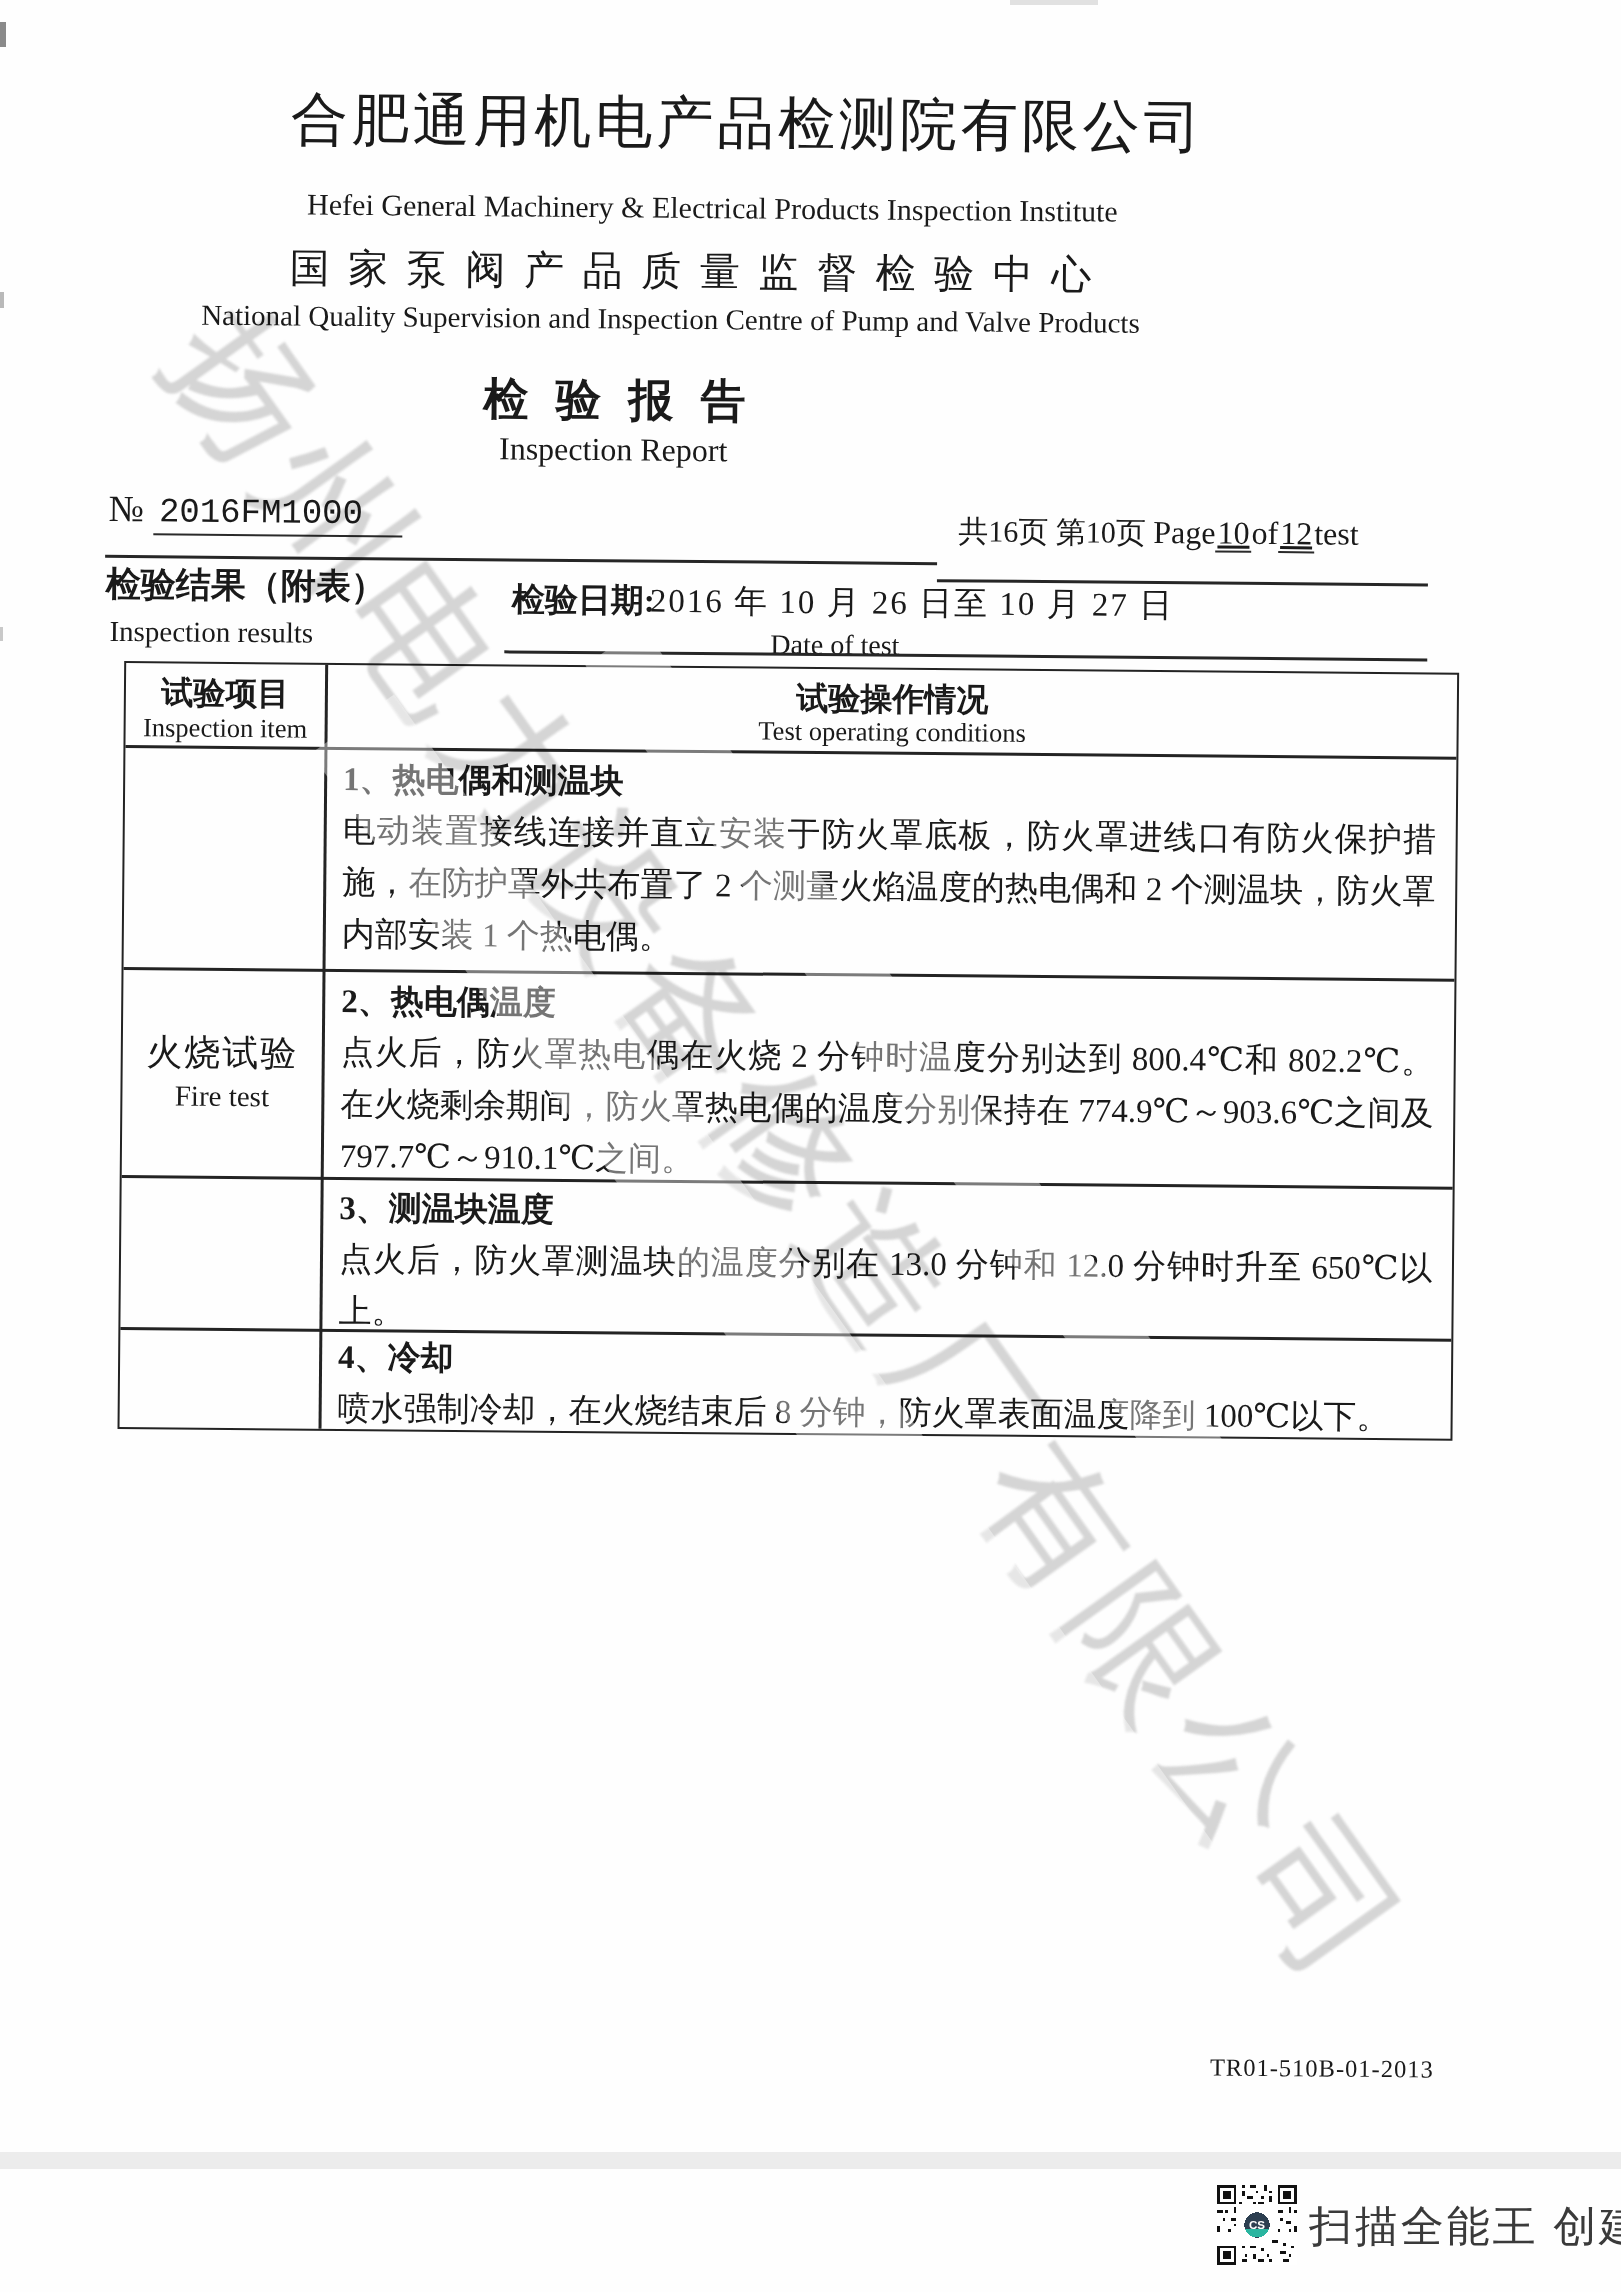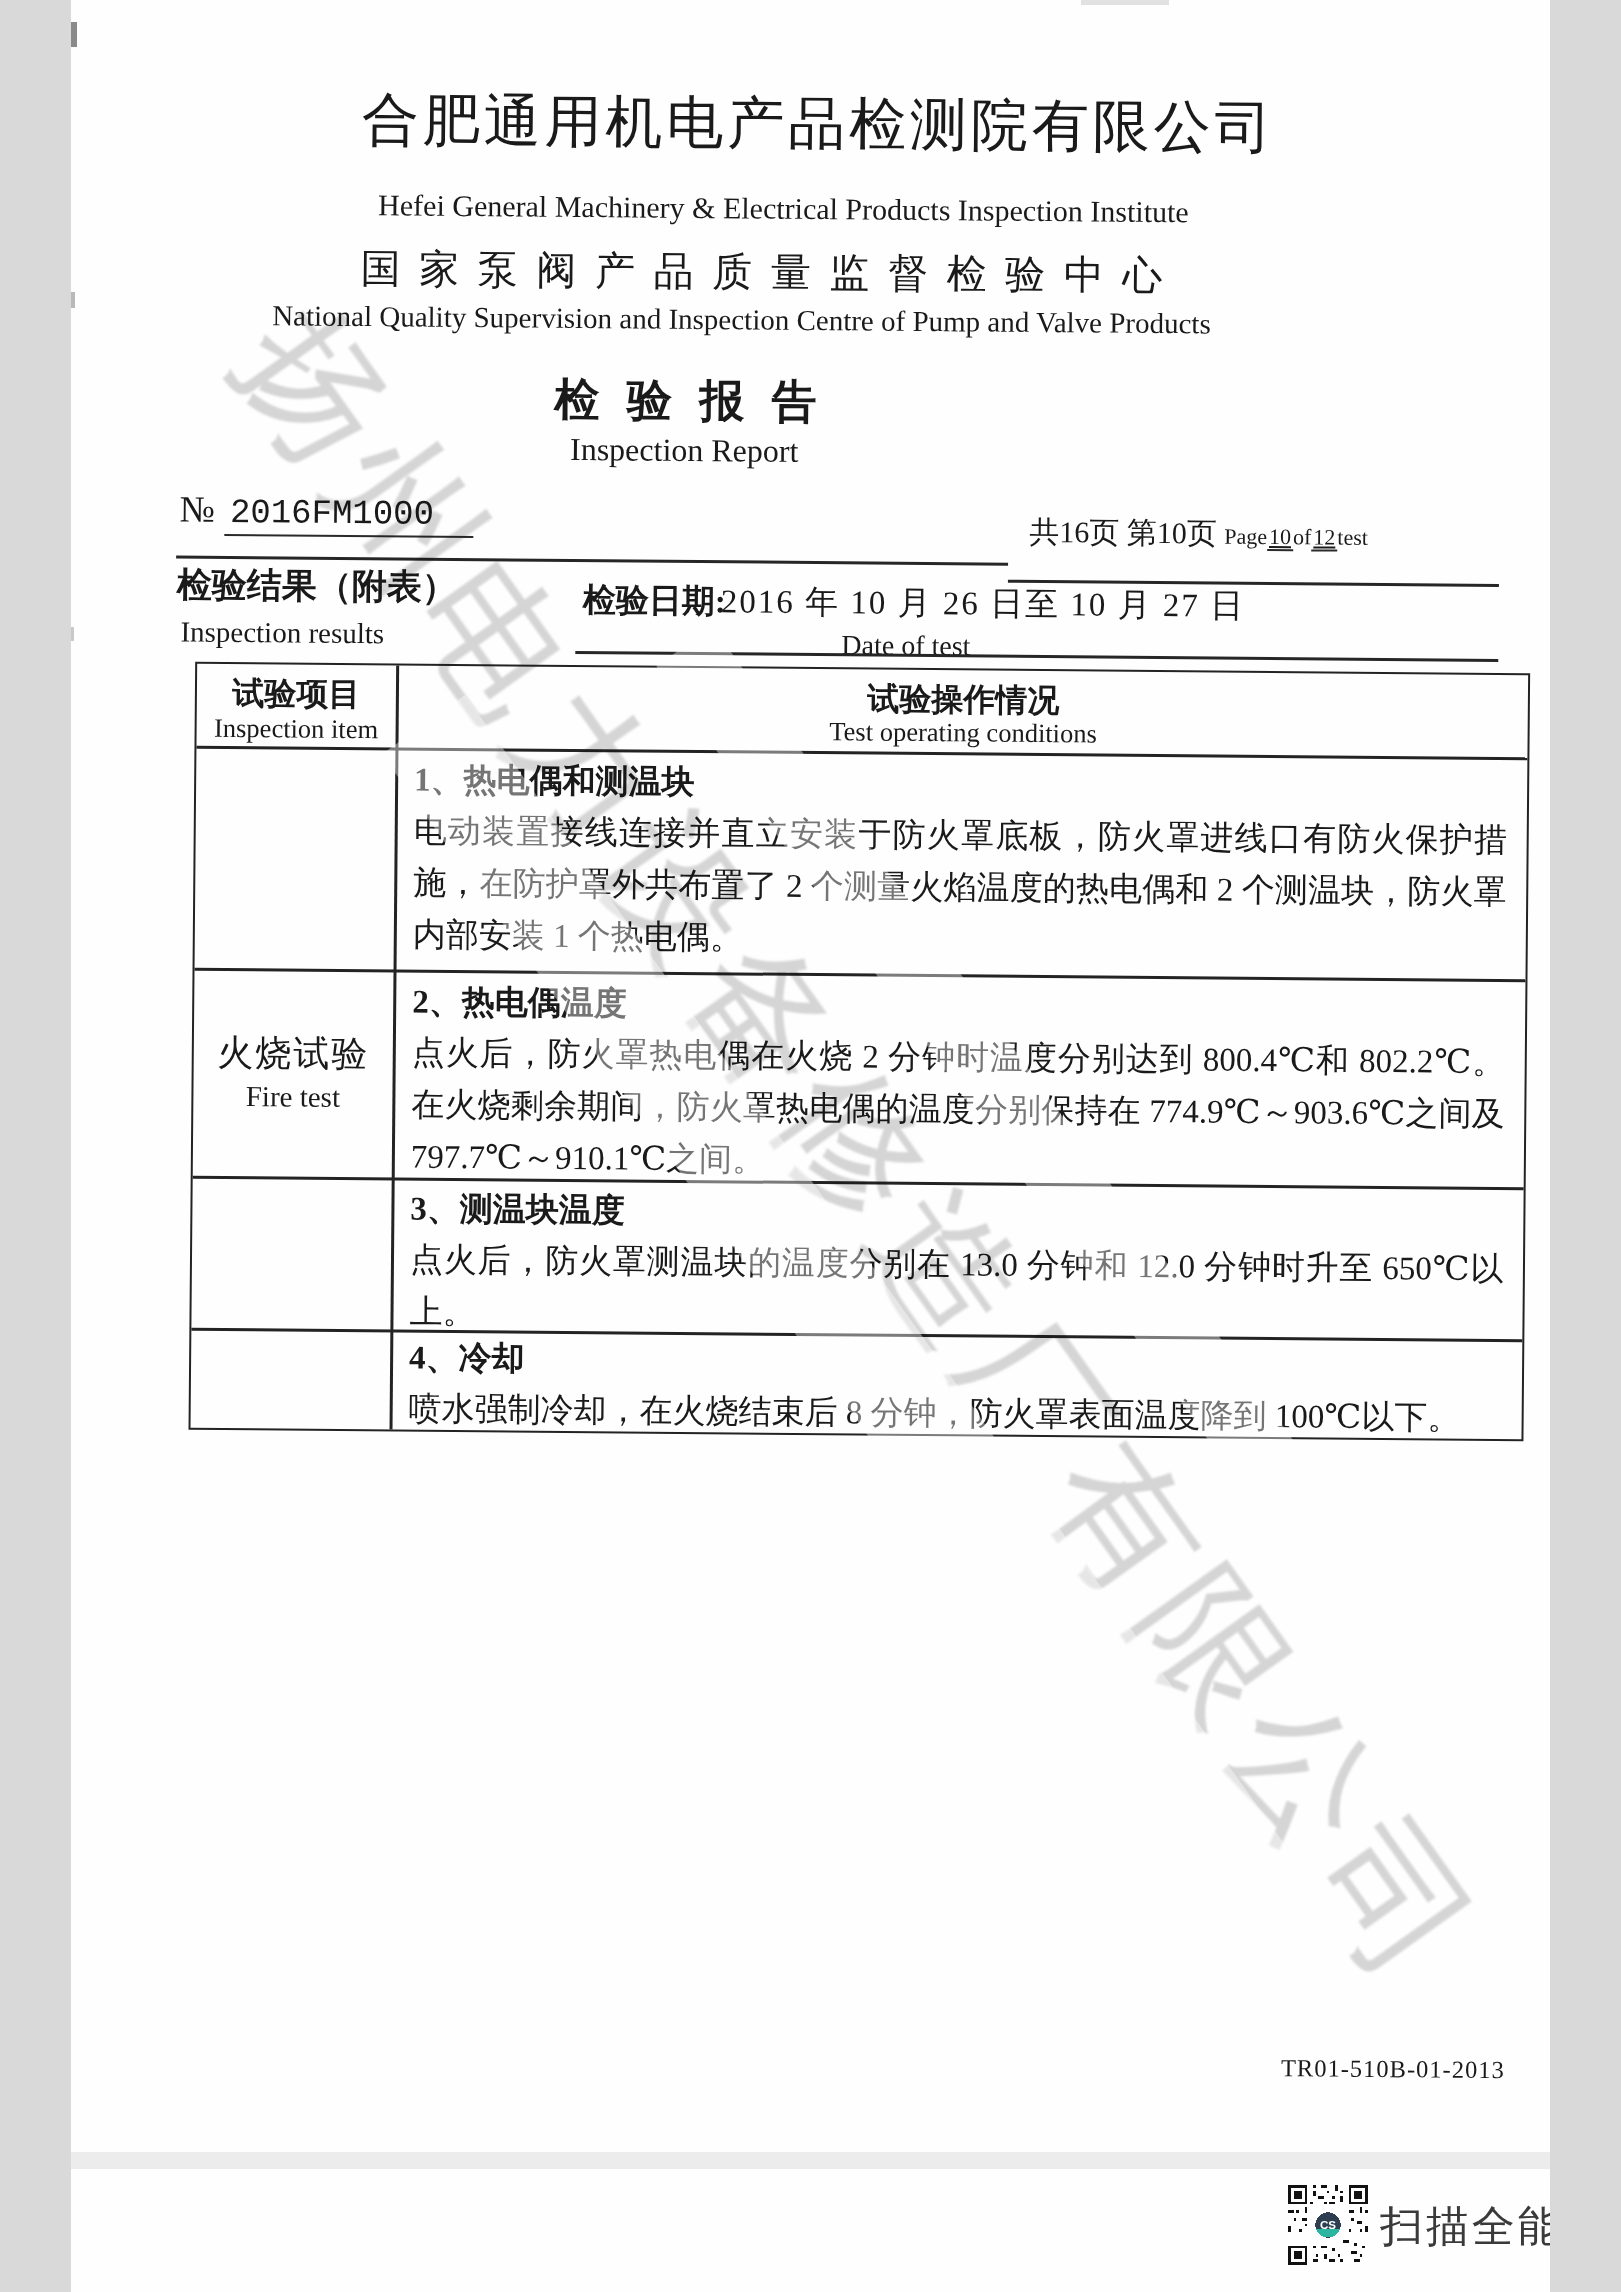--- a/index.html
+++ b/index.html
@@ -1,35 +1,35 @@
 <!DOCTYPE html>
 <html><head>
 <meta charset="utf-8">
 <style>
   html,body{margin:0;padding:0;background:#d9d9d9;}
   .sheet{
-    position:relative;width:1479px;height:2293px;margin:0 auto;
+    position:relative;width:1621px;height:2293px;margin:0 auto;
     background:#fefefe;overflow:hidden;
     font-family:"Liberation Serif","DejaVu Serif",serif;color:#1a1a1a;
   }
   .abs{position:absolute;}
   .tilt{position:absolute;inset:0;transform:rotate(.5deg);transform-origin:50% 0;}
   
   .org-cn{top:86px;left:292px;font-size:57px;letter-spacing:3.9px;white-space:nowrap;}
   .org-en{top:192px;left:309px;font-size:30px;white-space:nowrap;}
   .center-cn{top:245px;left:292px;font-size:40px;letter-spacing:18.6px;white-space:nowrap;}
   .center-en{top:304px;left:204px;font-size:29px;white-space:nowrap;}
   .title-cn{top:372px;left:487px;font-size:45px;letter-spacing:27.4px;font-weight:700;white-space:nowrap;}
   .title-en{top:433px;left:503px;font-size:32px;white-space:nowrap;}
   
   .no-line{top:493px;left:113px;font-size:37px;white-space:nowrap;}
   .no-num{font-family:"Liberation Mono","DejaVu Sans Mono",monospace;font-size:34px;
           border-bottom:2.9px solid #2a2a2a;padding:0 39px 2px 5.9px;}
   .pages-line{top:510px;left:963px;font-size:30px;white-space:nowrap;}
-  .pages-line .latin{font-size:22px;}
+  .pages-line .latin{font-size:32px;}
   .u{border-bottom:2.9px solid #2a2a2a;padding:0 2px;text-decoration:underline;}
   .rule{background:#262626;height:2.9px;}
   .results-cn{top:567px;left:111px;font-size:35px;font-weight:700;white-space:nowrap;}
   .results-en{top:621px;left:115px;font-size:29px;white-space:nowrap;}
   .date-label{top:580px;left:517px;font-size:33px;font-weight:700;white-space:nowrap;}
   .date-value{top:580px;left:655px;font-size:33px;white-space:nowrap;letter-spacing:2px;}
   .date-en{top:629px;left:776px;font-size:28px;white-space:nowrap;}
   
   .table{top:667px;left:130px;width:1331px;height:764px;border:2.9px solid #232323;}
   .vdiv{position:absolute;left:199px;top:0;bottom:0;width:2.9px;background:#232323;}

